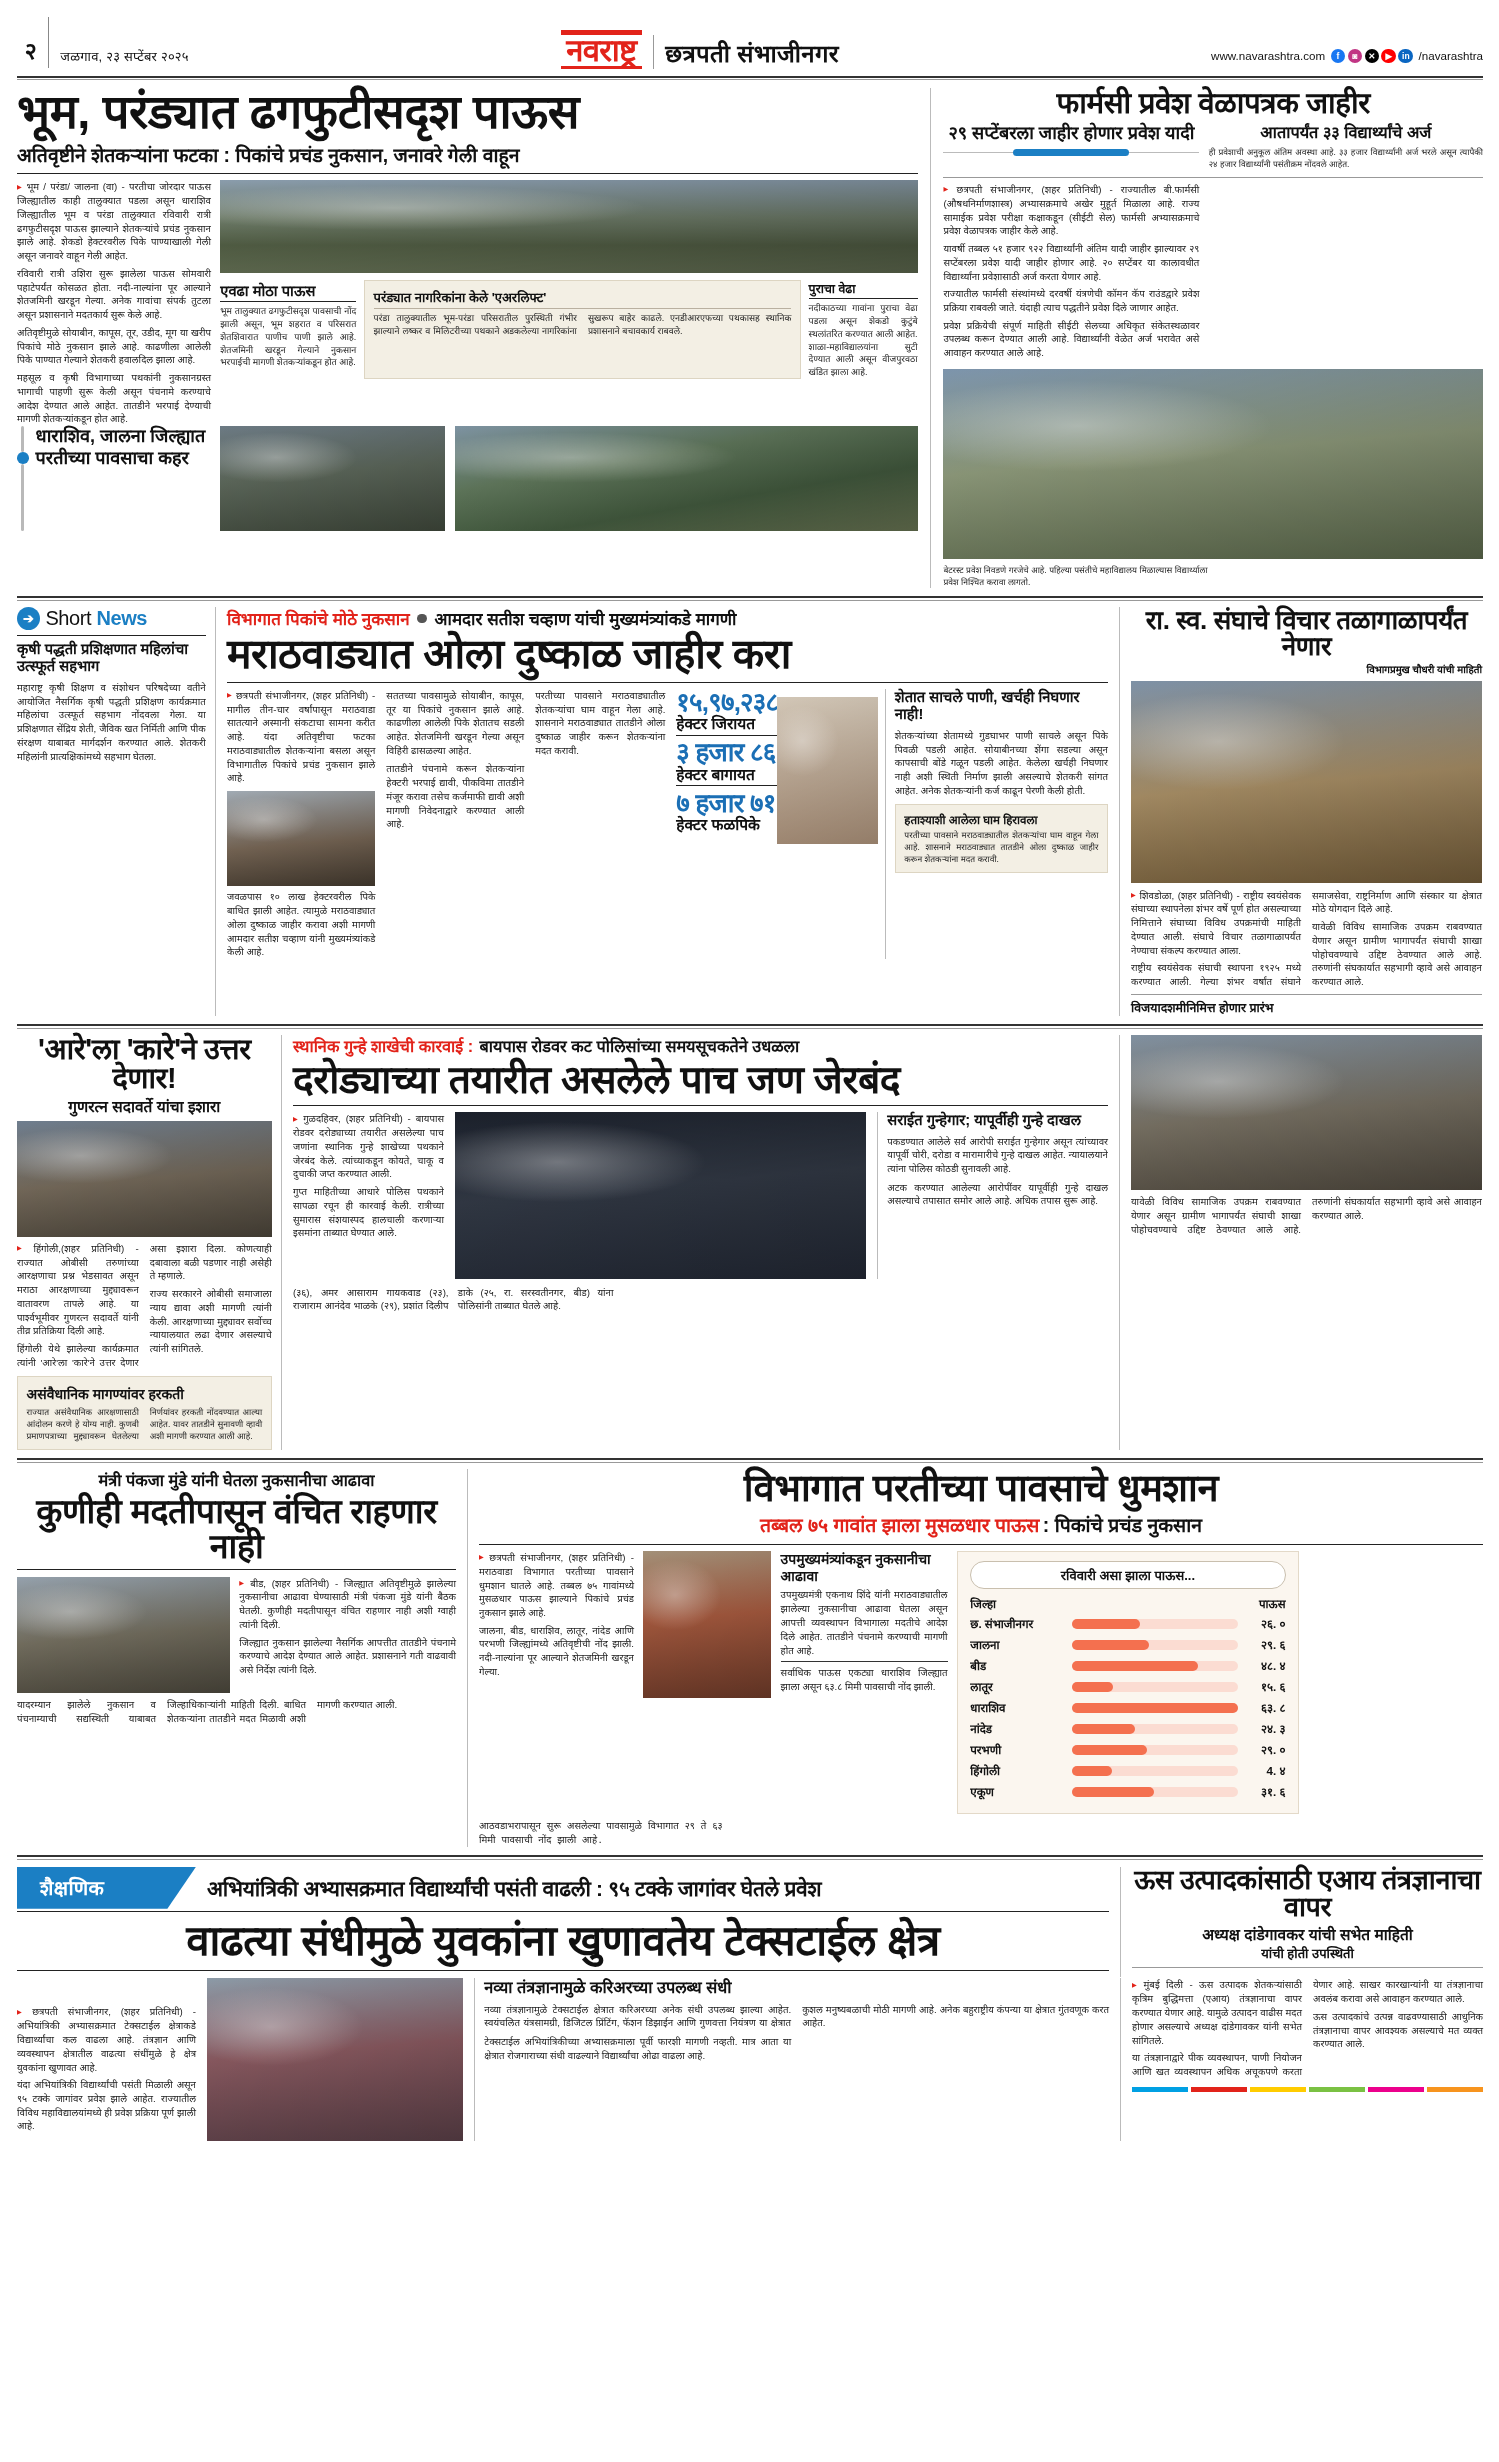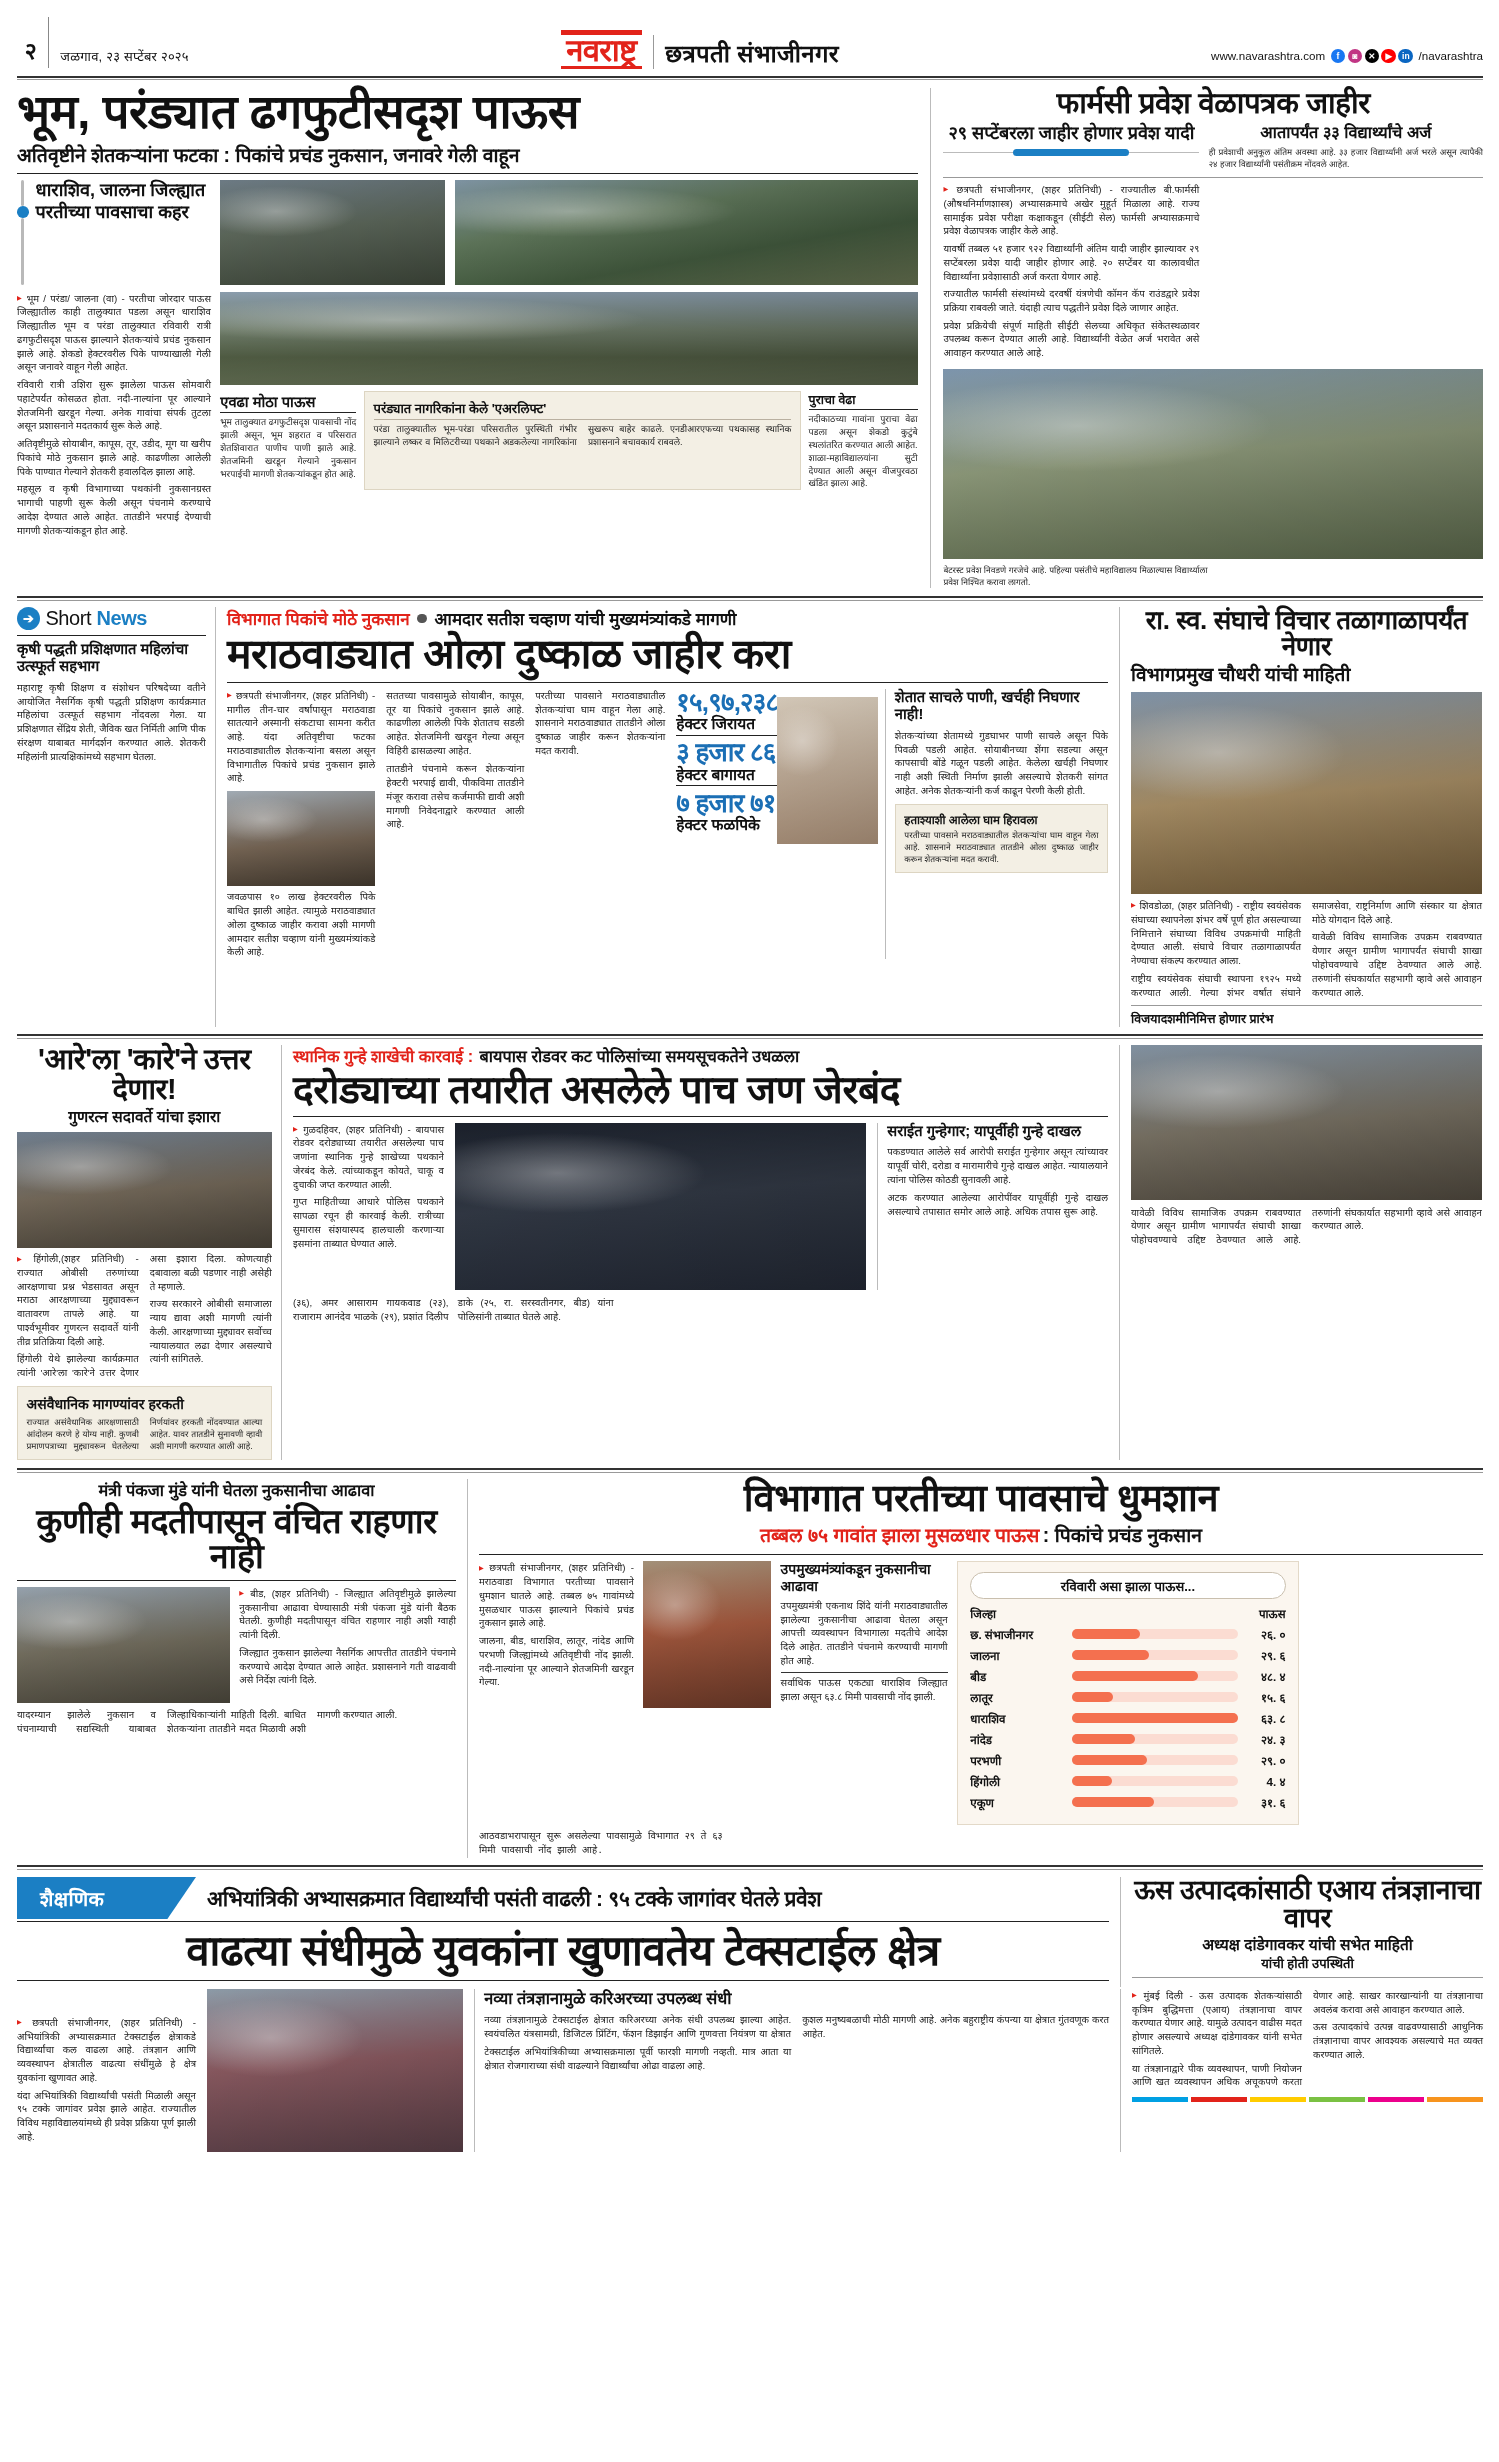--- a/index.html
+++ b/index.html
@@ -140,33 +140,20 @@
     </div>
   </div>
   <div class="hr-double"></div>
 
   <div style="display:flex; gap:0; margin-top:7.8px;">
 
     <div style="width:913px; padding-right:12.4px;">
       <h1 class="head" style="font-size:47px;">भूम, परंड्यात ढगफुटीसदृश पाऊस</h1>
       <div class="sub" style="font-size:19.4px; margin-top:7.8px;">अतिवृष्टीने शेतकऱ्यांना फटका : पिकांचे प्रचंड नुकसान, जनावरे गेली वाहून</div>
       <div class="rule" style="margin:7px 0 6.2px;"></div>
-
-      <div style="display:flex; gap:9.3px;">
-        <div style="width:194px; display:flex; gap:7px;">
-          <div style="display:flex; flex-direction:column; align-items:center; width:12.4px;">
-            <div class="vrule-grey" style="height:26px;"></div>
-            <div class="dot-blue"></div>
-            <div class="vrule-grey" style="flex:1;"></div>
-          </div>
-          <div style="font-size:18px; font-weight:700; line-height:1.2;">धाराशिव, जालना जिल्ह्यात परतीच्या पावसाचा कहर</div>
-        </div>
-        <div class="ph ph-cattle" style="width:225px; height:105px;"></div>
-        <div class="ph ph-aerial" style="flex:1; height:105px;"></div>
-      </div>
 
       <div style="display:flex; gap:9.3px; margin-top:6.2px;">
         <div style="width:194px;">
           <div class="body-txt marker">भूम / परंडा/ जालना (वा) - परतीचा जोरदार पाऊस जिल्ह्यातील काही तालुक्यात पडला असून धाराशिव जिल्ह्यातील भूम व परंडा तालुक्यात रविवारी रात्री ढगफुटीसदृश पाऊस झाल्याने शेतकऱ्यांचे प्रचंड नुकसान झाले आहे. शेकडो हेक्टरवरील पिके पाण्याखाली गेली असून जनावरे वाहून गेली आहेत.</div>
           <div class="body-txt" style="margin-top:3.9px;">रविवारी रात्री उशिरा सुरू झालेला पाऊस सोमवारी पहाटेपर्यंत कोसळत होता. नदी-नाल्यांना पूर आल्याने शेतजमिनी खरडून गेल्या. अनेक गावांचा संपर्क तुटला असून प्रशासनाने मदतकार्य सुरू केले आहे.</div>
           <div class="body-txt" style="margin-top:3.9px;">अतिवृष्टीमुळे सोयाबीन, कापूस, तूर, उडीद, मूग या खरीप पिकांचे मोठे नुकसान झाले आहे. काढणीला आलेली पिके पाण्यात गेल्याने शेतकरी हवालदिल झाला आहे.</div>
           <div class="body-txt" style="margin-top:3.9px;">महसूल व कृषी विभागाच्या पथकांनी नुकसानग्रस्त भागाची पाहणी सुरू केली असून पंचनामे करण्याचे आदेश देण्यात आले आहेत. तातडीने भरपाई देण्याची मागणी शेतकऱ्यांकडून होत आहे.</div>
         </div>
         <div style="flex:1;">
           <div class="ph ph-flood" style="width:100%; height:93px;"></div>
@@ -179,20 +166,33 @@
               <div style="font-size:13px; font-weight:700; margin-bottom:3.1px; border-bottom:0.8px solid #b9b0a0; padding-bottom:2.3px;">परंड्यात नागरिकांना केले 'एअरलिफ्ट'</div>
               <div class="body-txt cols2" style="font-size:9px;">परंडा तालुक्यातील भूम-परंडा परिसरातील पुरस्थिती गंभीर झाल्याने लष्कर व मिलिटरीच्या पथकाने अडकलेल्या नागरिकांना सुखरूप बाहेर काढले. एनडीआरएफच्या पथकासह स्थानिक प्रशासनाने बचावकार्य राबवले.</div>
             </div>
             <div style="width:109px;">
               <div style="font-size:12.4px; font-weight:700; border-bottom:1.6px solid #222; padding-bottom:1.6px; margin-bottom:3.1px;">पुराचा वेढा</div>
               <div class="body-txt" style="font-size:9px;">नदीकाठच्या गावांना पुराचा वेढा पडला असून शेकडो कुटुंबे स्थलांतरित करण्यात आली आहेत. शाळा-महाविद्यालयांना सुटी देण्यात आली असून वीजपुरवठा खंडित झाला आहे.</div>
             </div>
           </div>
         </div>
       </div>
+
+      <div style="display:flex; gap:9.3px;">
+        <div style="width:194px; display:flex; gap:7px;">
+          <div style="display:flex; flex-direction:column; align-items:center; width:12.4px;">
+            <div class="vrule-grey" style="height:26px;"></div>
+            <div class="dot-blue"></div>
+            <div class="vrule-grey" style="flex:1;"></div>
+          </div>
+          <div style="font-size:18px; font-weight:700; line-height:1.2;">धाराशिव, जालना जिल्ह्यात परतीच्या पावसाचा कहर</div>
+        </div>
+        <div class="ph ph-cattle" style="width:225px; height:105px;"></div>
+        <div class="ph ph-aerial" style="flex:1; height:105px;"></div>
+      </div>
     </div>
 
     <div class="vline" style="width:553px; padding-left:12.4px;">
       <h1 class="head" style="font-size:29.5px; text-align:center;">फार्मसी प्रवेश वेळापत्रक जाहीर</h1>
       <div style="display:flex; gap:9.3px; margin-top:4.7px; align-items:flex-start;">
         <div style="width:256px;">
           <div class="sub" style="font-size:18px; text-align:center;">२९ सप्टेंबरला जाहीर होणार प्रवेश यादी</div>
           <div class="bluebar-wrap" style="margin-top:5.4px;">
             <div class="bluebar" style="width:116px;"></div>
           </div>
@@ -275,21 +275,21 @@
           <div class="inbox-tint" style="margin-top:6.2px;">
             <div style="font-size:11.6px; font-weight:700; margin-bottom:2.3px;">हताश्याशी आलेला घाम हिरावला</div>
             <div class="body-txt" style="font-size:8.5px;">परतीच्या पावसाने मराठवाड्यातील शेतकऱ्यांचा घाम वाहून गेला आहे. शासनाने मराठवाड्यात तातडीने ओला दुष्काळ जाहीर करून शेतकऱ्यांना मदत करावी.</div>
           </div>
         </div>
       </div>
     </div>
 
     <div class="vline" style="width:363px; padding-left:11px;">
       <h1 class="head" style="font-size:26px; text-align:center;">रा. स्व. संघाचे विचार तळागाळापर्यंत नेणार</h1>
-      <div class="sub" style="font-size:19px; text-align:left; margin-top:3.9px;">विभागप्रमुख चौधरी यांची माहिती</div>
+      <div class="sub" style="font-size:10px; text-align:right; margin-top:3.9px;">विभागप्रमुख चौधरी यांची माहिती</div>
       <div class="ph ph-rally" style="width:100%; height:202px; margin-top:6.2px;"></div>
       <div class="body-txt cols2" style="margin-top:5.4px;">
         <span class="marker">शिवडोळा, (शहर प्रतिनिधी) - राष्ट्रीय स्वयंसेवक संघाच्या स्थापनेला शंभर वर्षे पूर्ण होत असल्याच्या निमित्ताने संघाच्या विविध उपक्रमांची माहिती देण्यात आली. संघाचे विचार तळागाळापर्यंत नेण्याचा संकल्प करण्यात आला.</span>
         <span style="display:block; margin-top:3.9px;">राष्ट्रीय स्वयंसेवक संघाची स्थापना १९२५ मध्ये करण्यात आली. गेल्या शंभर वर्षांत संघाने समाजसेवा, राष्ट्रनिर्माण आणि संस्कार या क्षेत्रात मोठे योगदान दिले आहे.</span>
         <span style="display:block; margin-top:3.9px;">यावेळी विविध सामाजिक उपक्रम राबवण्यात येणार असून ग्रामीण भागापर्यंत संघाची शाखा पोहोचवण्याचे उद्दिष्ट ठेवण्यात आले आहे. तरुणांनी संघकार्यात सहभागी व्हावे असे आवाहन करण्यात आले.</span>
       </div>
       <div style="font-size:12.4px; font-weight:700; margin-top:5.4px; border-top:0.8px solid #999; padding-top:3.9px;">विजयादशमीनिमित्त होणार प्रारंभ</div>
     </div>
   </div>
 

